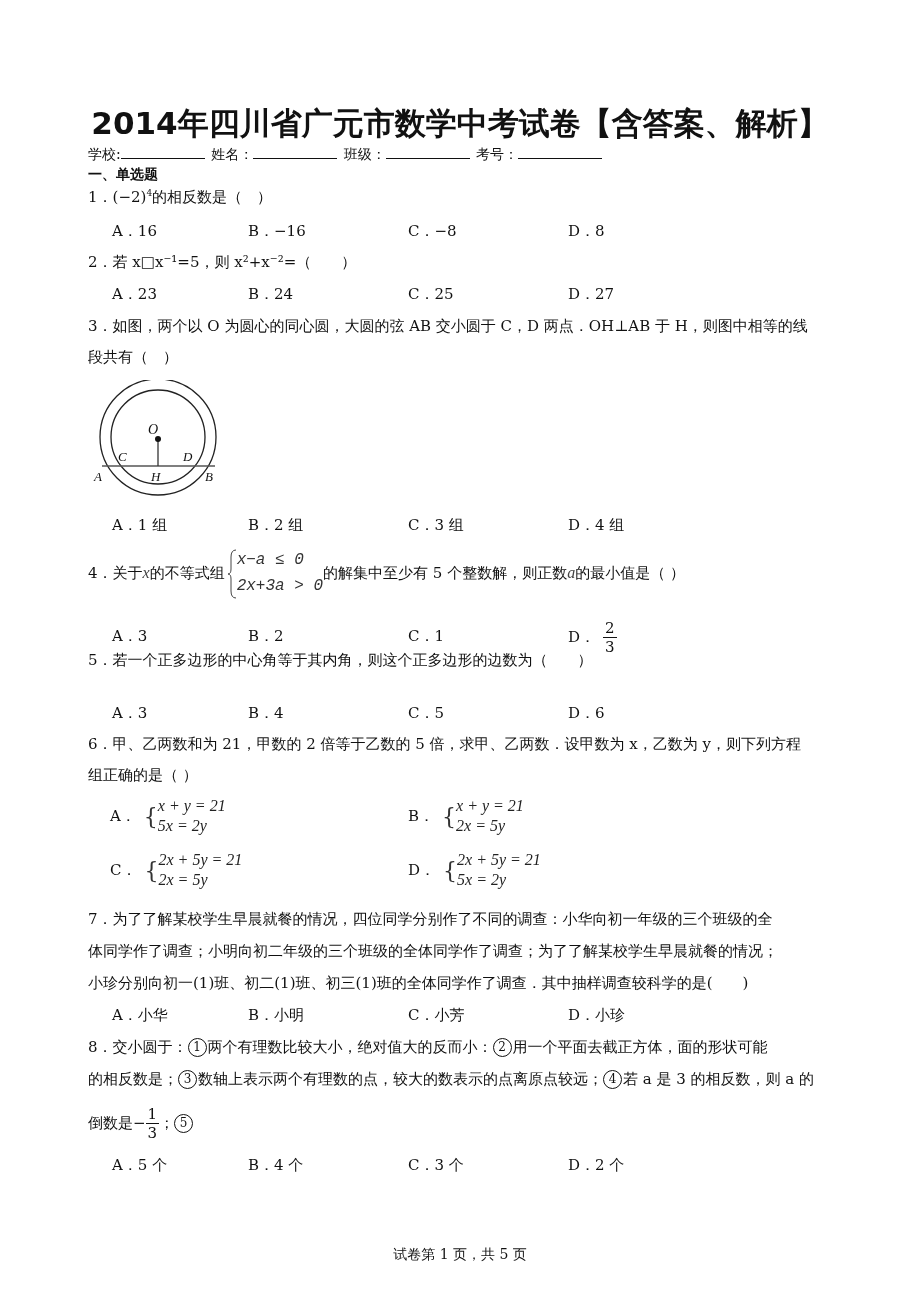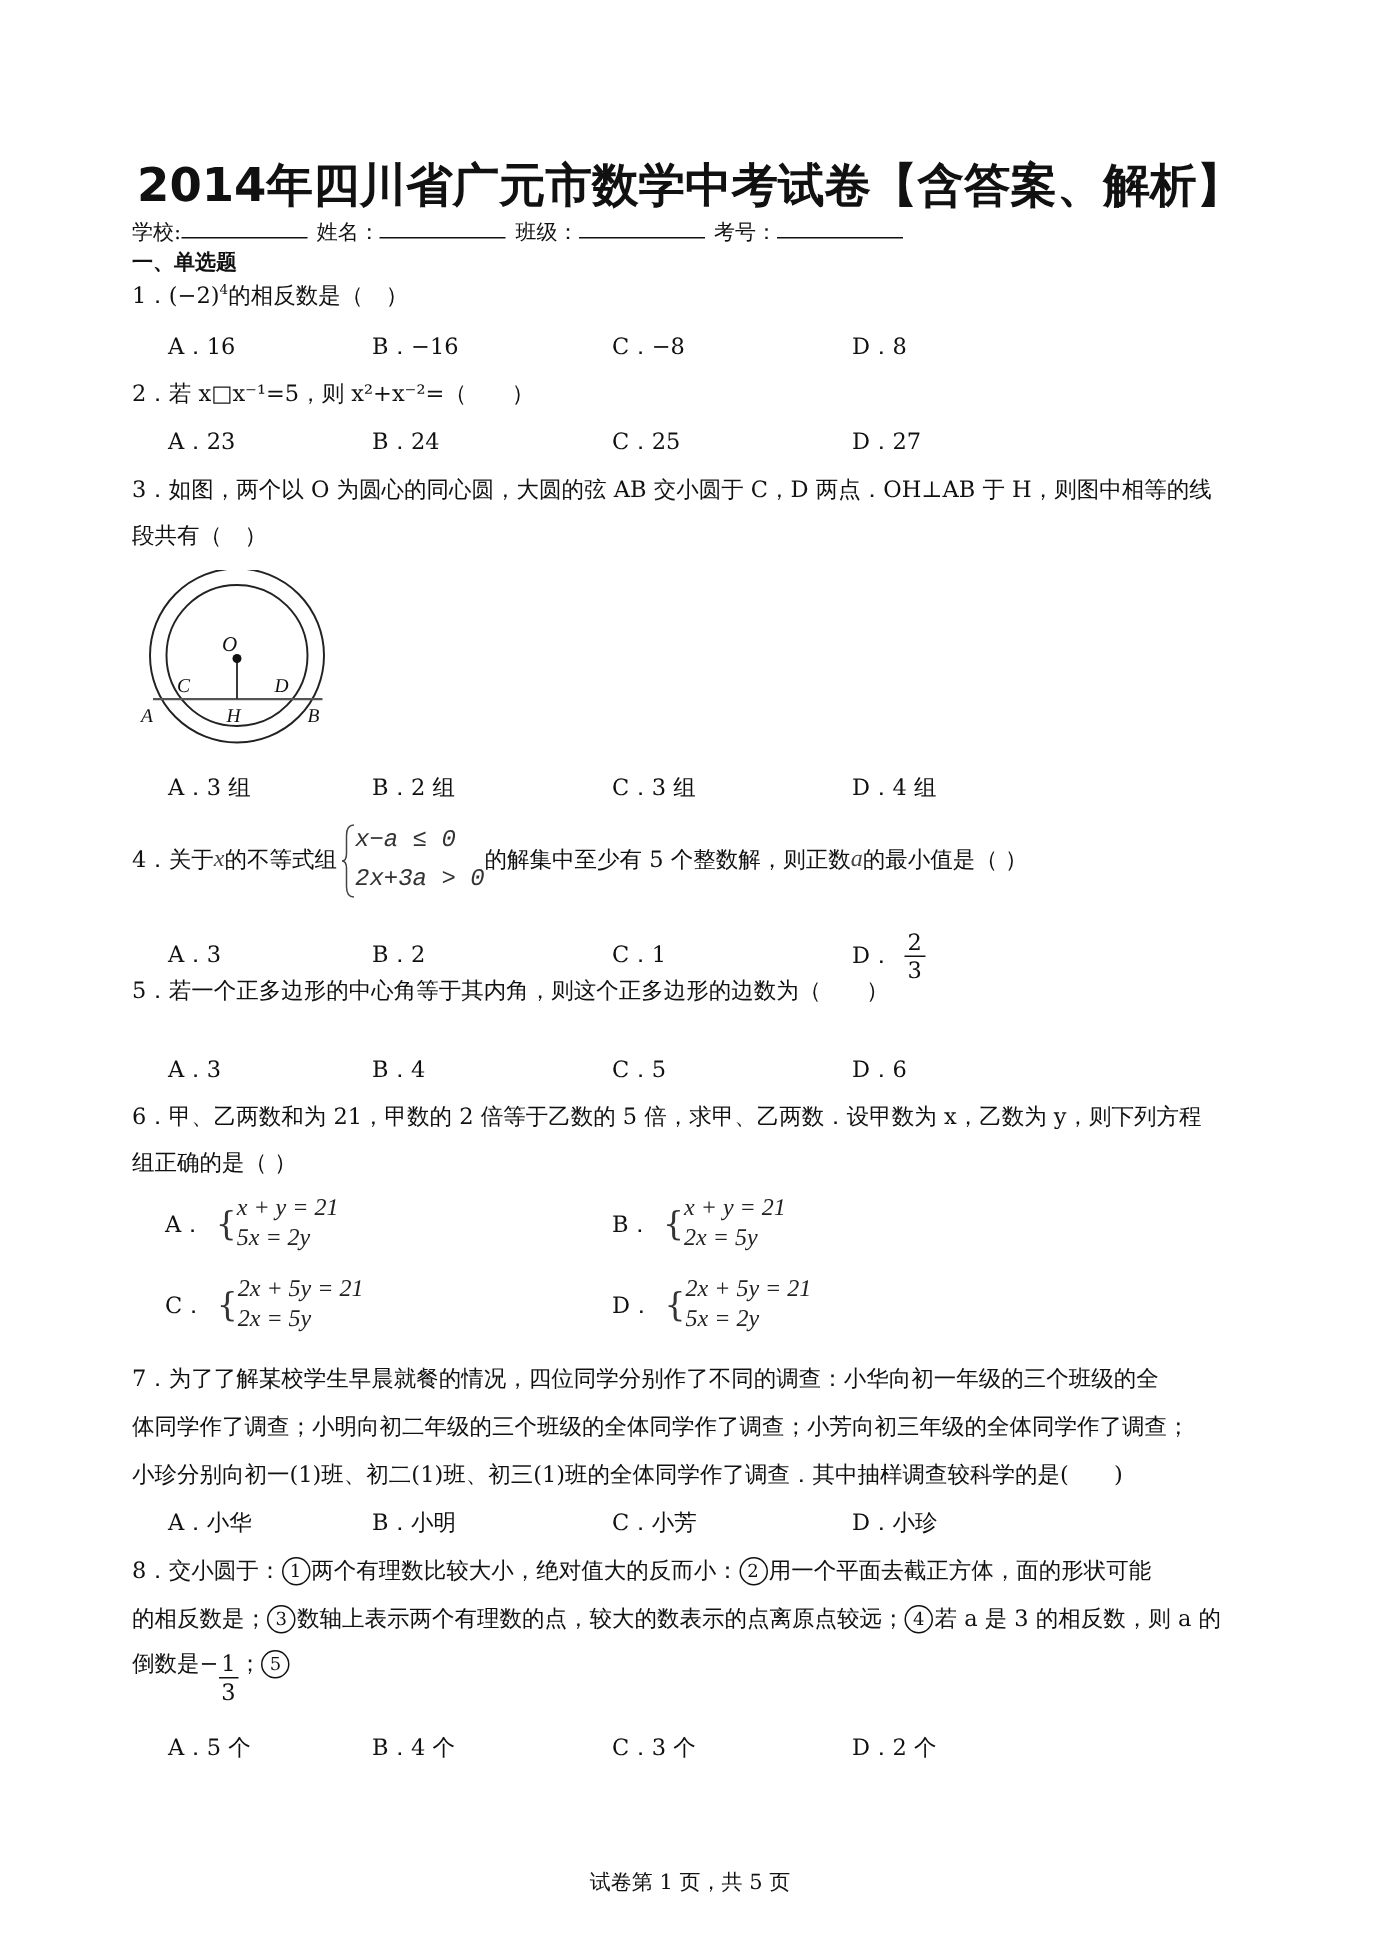--- a/index.html
+++ b/index.html
@@ -68,21 +68,21 @@
   <line x1="66" y1="59" x2="66" y2="86" stroke="#333" stroke-width="1.3"></line>
   <circle cx="66" cy="59" r="3" fill="#111"></circle>
   <text x="56" y="54" font-family="Liberation Serif, serif" font-style="italic" font-size="14" fill="#111">O</text>
   <text x="26" y="81" font-family="Liberation Serif, serif" font-style="italic" font-size="13" fill="#111">C</text>
   <text x="91" y="81" font-family="Liberation Serif, serif" font-style="italic" font-size="13" fill="#111">D</text>
   <text x="2" y="101" font-family="Liberation Serif, serif" font-style="italic" font-size="13" fill="#111">A</text>
   <text x="59" y="101" font-family="Liberation Serif, serif" font-style="italic" font-size="13" fill="#111">H</text>
   <text x="113" y="101" font-family="Liberation Serif, serif" font-style="italic" font-size="13" fill="#111">B</text>
 </svg>
 
-<div class="abs opt" style="left:112px;top:516px">A．3 组</div>
+<div class="abs opt" style="left:112px;top:516px">A．1 组</div>
 <div class="abs opt" style="left:248px;top:516px">B．2 组</div>
 <div class="abs opt" style="left:408px;top:516px">C．3 组</div>
 <div class="abs opt" style="left:568px;top:516px">D．4 组</div>
 
 <div class="abs q" style="top:545px;height:56px;display:flex;align-items:center">
   <span>4．</span>
     <span>关于</span>
     <span class="it" style="font-size:16px;color:#444">x</span>
     <span>的不等式组</span>
   <span class="sys" style="margin-left:2px;">
@@ -151,34 +151,34 @@
   <span style="font-size:22px;margin-left:8px;color:#333">{</span>
   <span class="it small-sys" style="display:inline-block;color:#222">
     <span style="display:block">2x + 5y = 21</span>
     <span style="display:block">5x = 2y</span>
   </span>
 </div>
 
 <div class="abs q" style="top:910px">
   <span>7．</span><span>为了了解某校学生早晨就餐的情况，四位同学分别作了不同的调查：小华向初一年级的三个班级的全</span>
 </div>
-<div class="abs q" style="top:942px">体同学作了调查；小明向初二年级的三个班级的全体同学作了调查；小芳向初三年级的全体同学作了调查；</div>
+<div class="abs q" style="top:942px">体同学作了调查；小明向初二年级的三个班级的全体同学作了调查；为了了解某校学生早晨就餐的情况；</div>
 <div class="abs q" style="top:974px">小珍分别向初一(1)班、初二(1)班、初三(1)班的全体同学作了调查．其中抽样调查较科学的是(　　)</div>
 <div class="abs opt" style="left:112px;top:1006px">A．小华</div>
 <div class="abs opt" style="left:248px;top:1006px">B．小明</div>
 <div class="abs opt" style="left:408px;top:1006px">C．小芳</div>
 <div class="abs opt" style="left:568px;top:1006px">D．小珍</div>
 
 <div class="abs q" style="top:1038px">
   <span>8．</span><span>交小圆于：</span><span class="circ">1</span><span>两个有理数比较大小，绝对值大的反而小：</span><span class="circ">2</span><span>用一个平面去截正方体，面的形状可能</span>
 </div>
 <div class="abs q" style="top:1070px">
   <span>的相反数是；</span><span class="circ">3</span><span>数轴上表示两个有理数的点，较大的数表示的点离原点较远；</span><span class="circ">4</span><span>若 a 是 3 的相反数，则 a 的</span>
 </div>
-<div class="abs q" style="top:1100px;height:46px;display:flex;align-items:flex-start">
+<div class="abs q" style="top:1100px;height:46px;display:flex;align-items:center">
   <span>倒数是</span>
   <span>−</span>
   <span class="frac">
     <span class="num">1</span>
     <span class="den">3</span>
   </span>
   <span>；</span>
     <span class="circ">5</span>
 </div>
 <div class="abs opt" style="left:112px;top:1156px">A．5 个</div>

